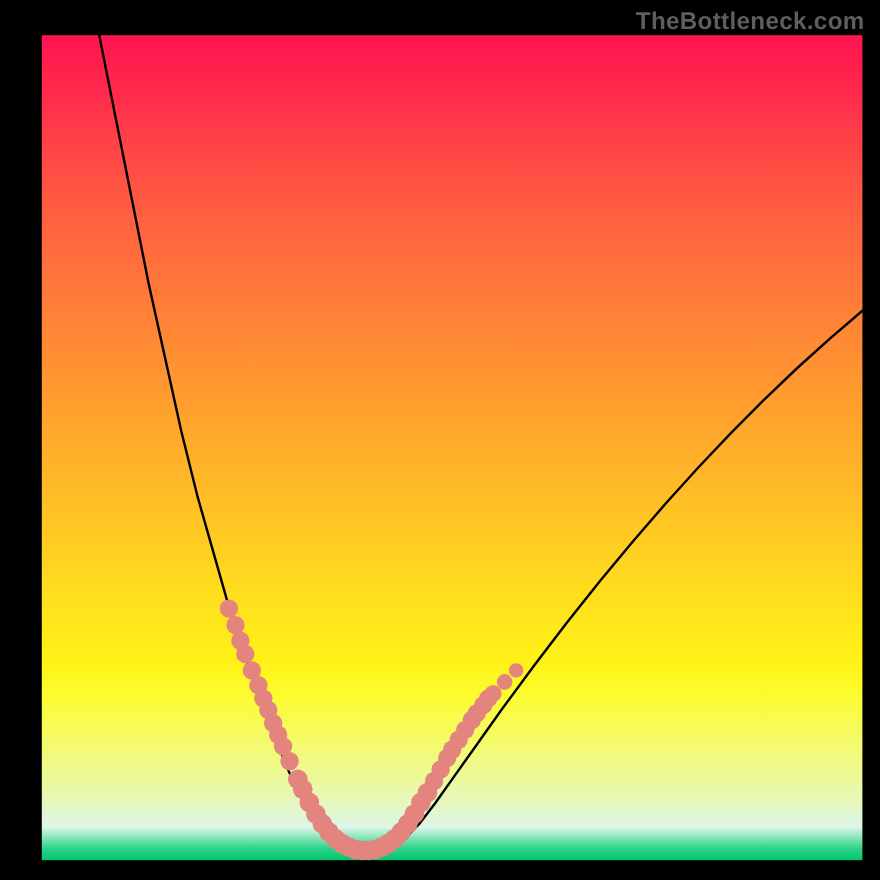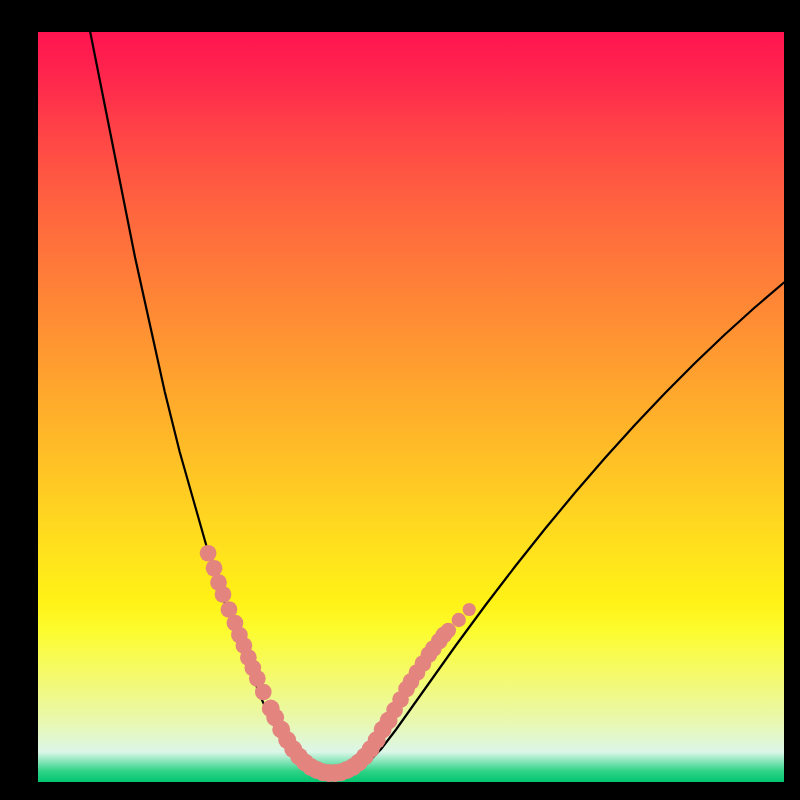--- a/index.html
+++ b/index.html
@@ -61,20 +61,21 @@
     height: 750px;
     overflow: visible;
   }
 </style>
 </head>
 <body>
 
 <div class="frame">
   <div class="plot-area"></div>
 
+  <div class="watermark">TheBottleneck.com</div>
 
   <svg class="curve" viewBox="0 0 746 750" preserveAspectRatio="none">
     <g id="curve-group">
         <path d="M52.22 0.00 L67.14 75.00 L82.06 150.00 L96.98 225.00 L111.90 292.50 L126.82 360.00 L141.74 420.00 L156.66 472.50 L171.58 525.00 L186.50 570.00 L201.42 611.25 L216.34 648.75 L223.80 667.50 L231.26 684.00 L238.72 699.00 L246.18 712.50 L253.64 723.00 L261.10 732.00 L261.10 732.00 L268.56 738.00 L276.02 741.75 L283.48 744.00 L290.94 744.75 L298.40 744.75 L305.86 744.00 L313.32 741.75 L320.78 738.00 L328.24 732.00 L328.24 732.00 L343.16 717.00 L358.08 697.50 L373.00 676.50 L395.38 645.00 L417.76 613.50 L447.60 573.00 L477.44 534.00 L507.28 496.50 L537.12 460.50 L566.96 426.00 L596.80 393.00 L626.64 361.50 L656.48 331.50 L686.32 303.00 L716.16 276.00 L746.00 250.50" fill="none" stroke="#000000" stroke-width="2.2" stroke-linecap="round"></path>
       </g>
     <g id="marker-group">
         <circle cx="170.09" cy="521.25" r="8.36" fill="#e4847f"></circle>
         <circle cx="176.06" cy="536.25" r="8.36" fill="#e4847f"></circle>
         <circle cx="180.53" cy="550.50" r="8.36" fill="#e4847f"></circle>
         <circle cx="185.01" cy="562.50" r="8.36" fill="#e4847f"></circle>

